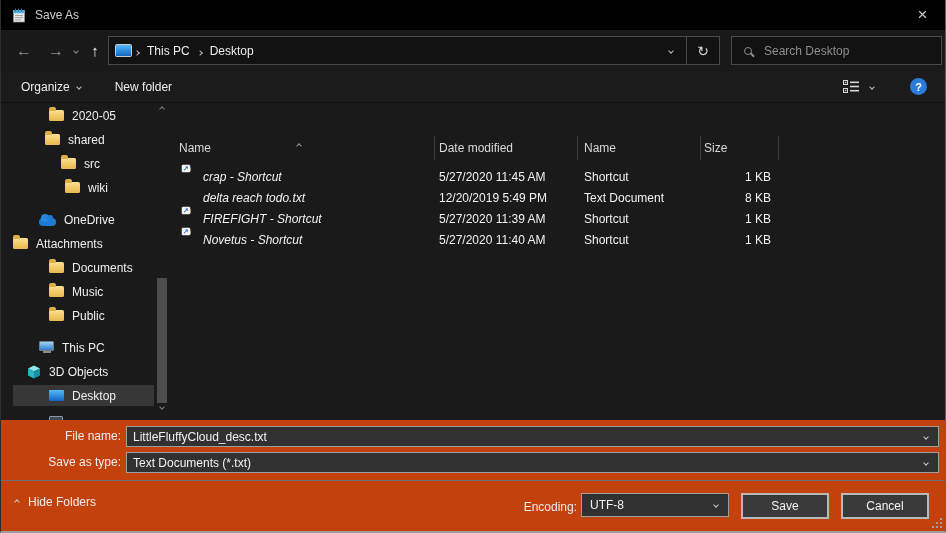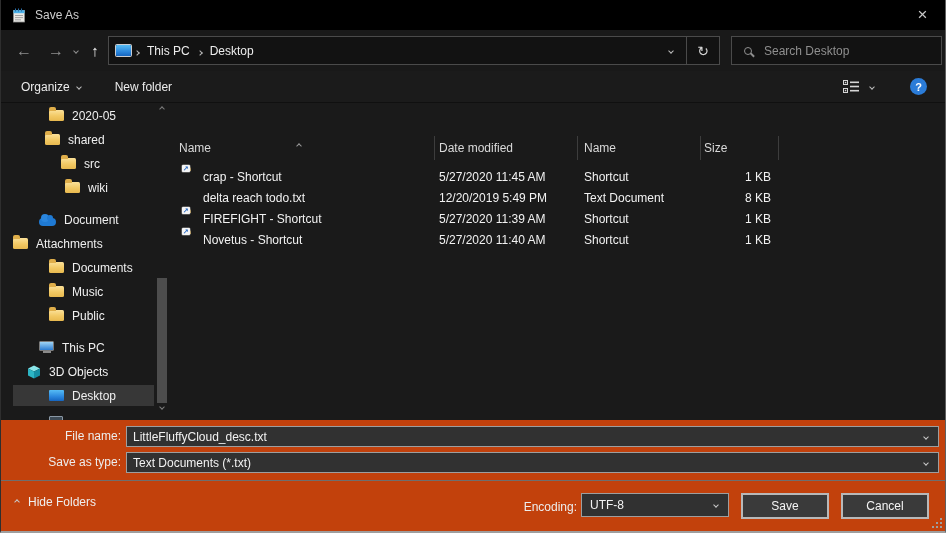--- a/index.html
+++ b/index.html
@@ -89,21 +89,21 @@
   .ic-partial { position:relative; width:14px; height:12px; flex:none; background:#3d4a55; border:1px solid #8a98a5; border-radius:1px; }
 
   
   .filelist { position:absolute; left:160px; top:0; width:786px; height:317px;margin-top:31px; }
   .flh { position:absolute; top:2px; height:24px; line-height:24px; color:#d9d9d9; }
   .fl-sep { position:absolute; top:2px; width:1px; height:24px; background:#3d3d3d; }
   .sortchev { position:absolute; left:136px; top:3px; color:#9a9a9a; }
   .frow { position:absolute; left:0; width:786px; height:21px; }
   .fcell { position:absolute; top:0; height:21px; line-height:21px; color:#f2f2f2; white-space:nowrap; }
   .fcell.icon { top:3px; height:auto; line-height:normal; }
-  .c-name { left:42px; } .c-date { left:278px; } .c-type { left:423px; }
+  .c-name { left:42px;font-style:italic; } .c-date { left:278px; } .c-type { left:423px; }
   .c-size { left:500px; width:110px; text-align:right; }
 
   
   .bottom { position:absolute; left:0; top:420px; width:100%; height:113px; background:#c2410c; }
   .f-label { position:absolute; height:21px; line-height:21px; text-align:right; color:#ededed; }
   .combo { position:absolute; height:21px; background:#313131; border:1px solid #9e9e9e;
            display:flex; align-items:center; }
   .combo input { flex:1; background:transparent; border:none; outline:none; color:#f2f2f2;
                  font:12px "Liberation Sans",sans-serif; padding-left:6px; }
   .combo .val { flex:1; padding-left:6px; color:#f2f2f2; white-space:nowrap; overflow:hidden; }
@@ -217,21 +217,21 @@
       <div class="sitem" style="top:50px; padding-left:48px">
           <span class="ic-folder"></span>
           <span>src</span>
         </div>
       <div class="sitem" style="top:74px; padding-left:52px">
           <span class="ic-folder"></span>
           <span>wiki</span>
         </div>
       <div class="sitem" style="top:106px; padding-left:26px">
           <span class="ic-cloud"></span>
-          <span>Document</span>
+          <span>OneDrive</span>
         </div>
       <div class="sitem" style="top:130px; ">
           <span class="ic-folder"></span>
           <span>Attachments</span>
         </div>
       <div class="sitem" style="top:154px; padding-left:36px">
           <span class="ic-folder"></span>
           <span>Documents</span>
         </div>
       <div class="sitem" style="top:178px; padding-left:36px">

